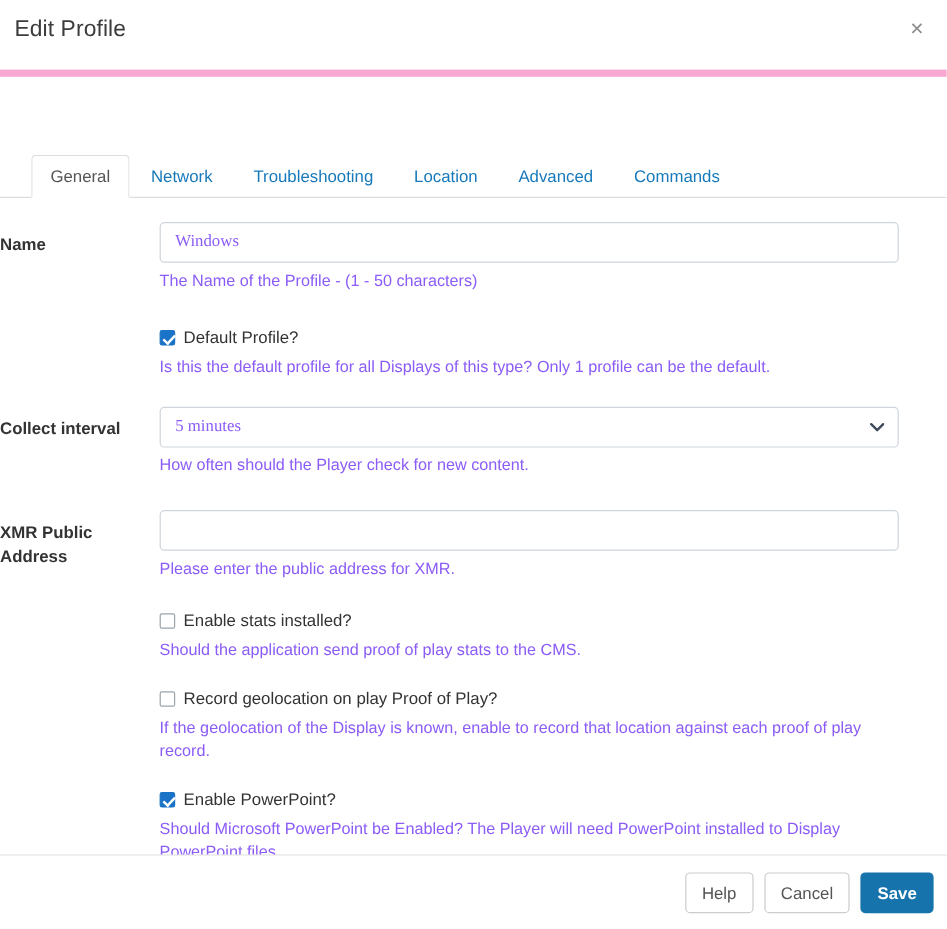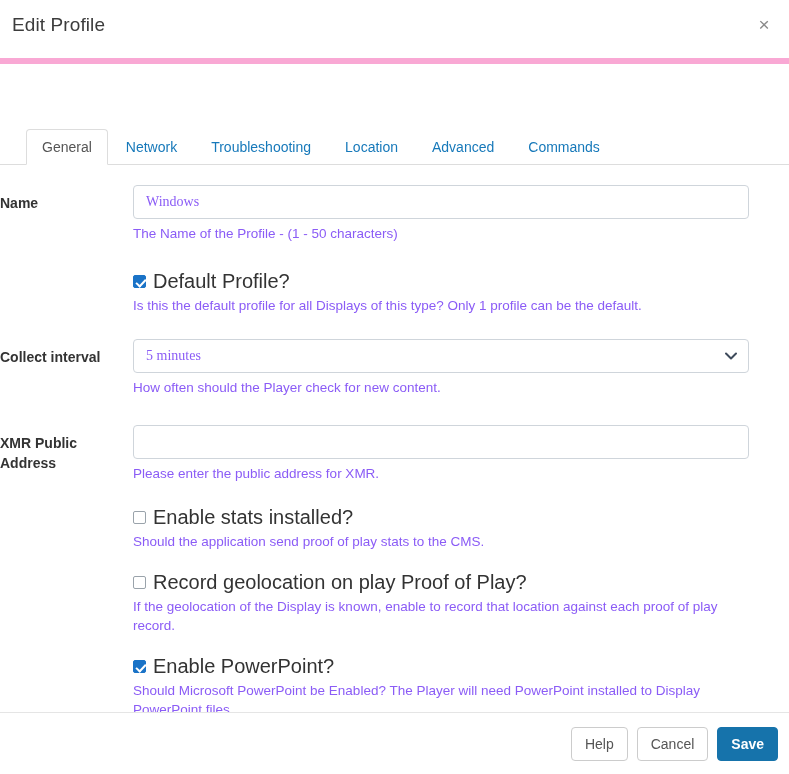--- a/index.html
+++ b/index.html
@@ -204,21 +204,21 @@
     position: absolute;
     left: 3.5px;
     top: 0.5px;
     width: 4px;
     height: 8px;
     border: solid #ffffff;
     border-width: 0 2px 2px 0;
     transform: rotate(43deg);
   }
   .cb-label {
-    font-size: 20px;
+    font-size: 14px;
     color: #333333;
     line-height: 20px;
     cursor: pointer;
   }
 
   
   .modal-footer {
     flex: 0 0 auto;
     height: 62px;
     border-top: 1px solid #e5e5e5;

